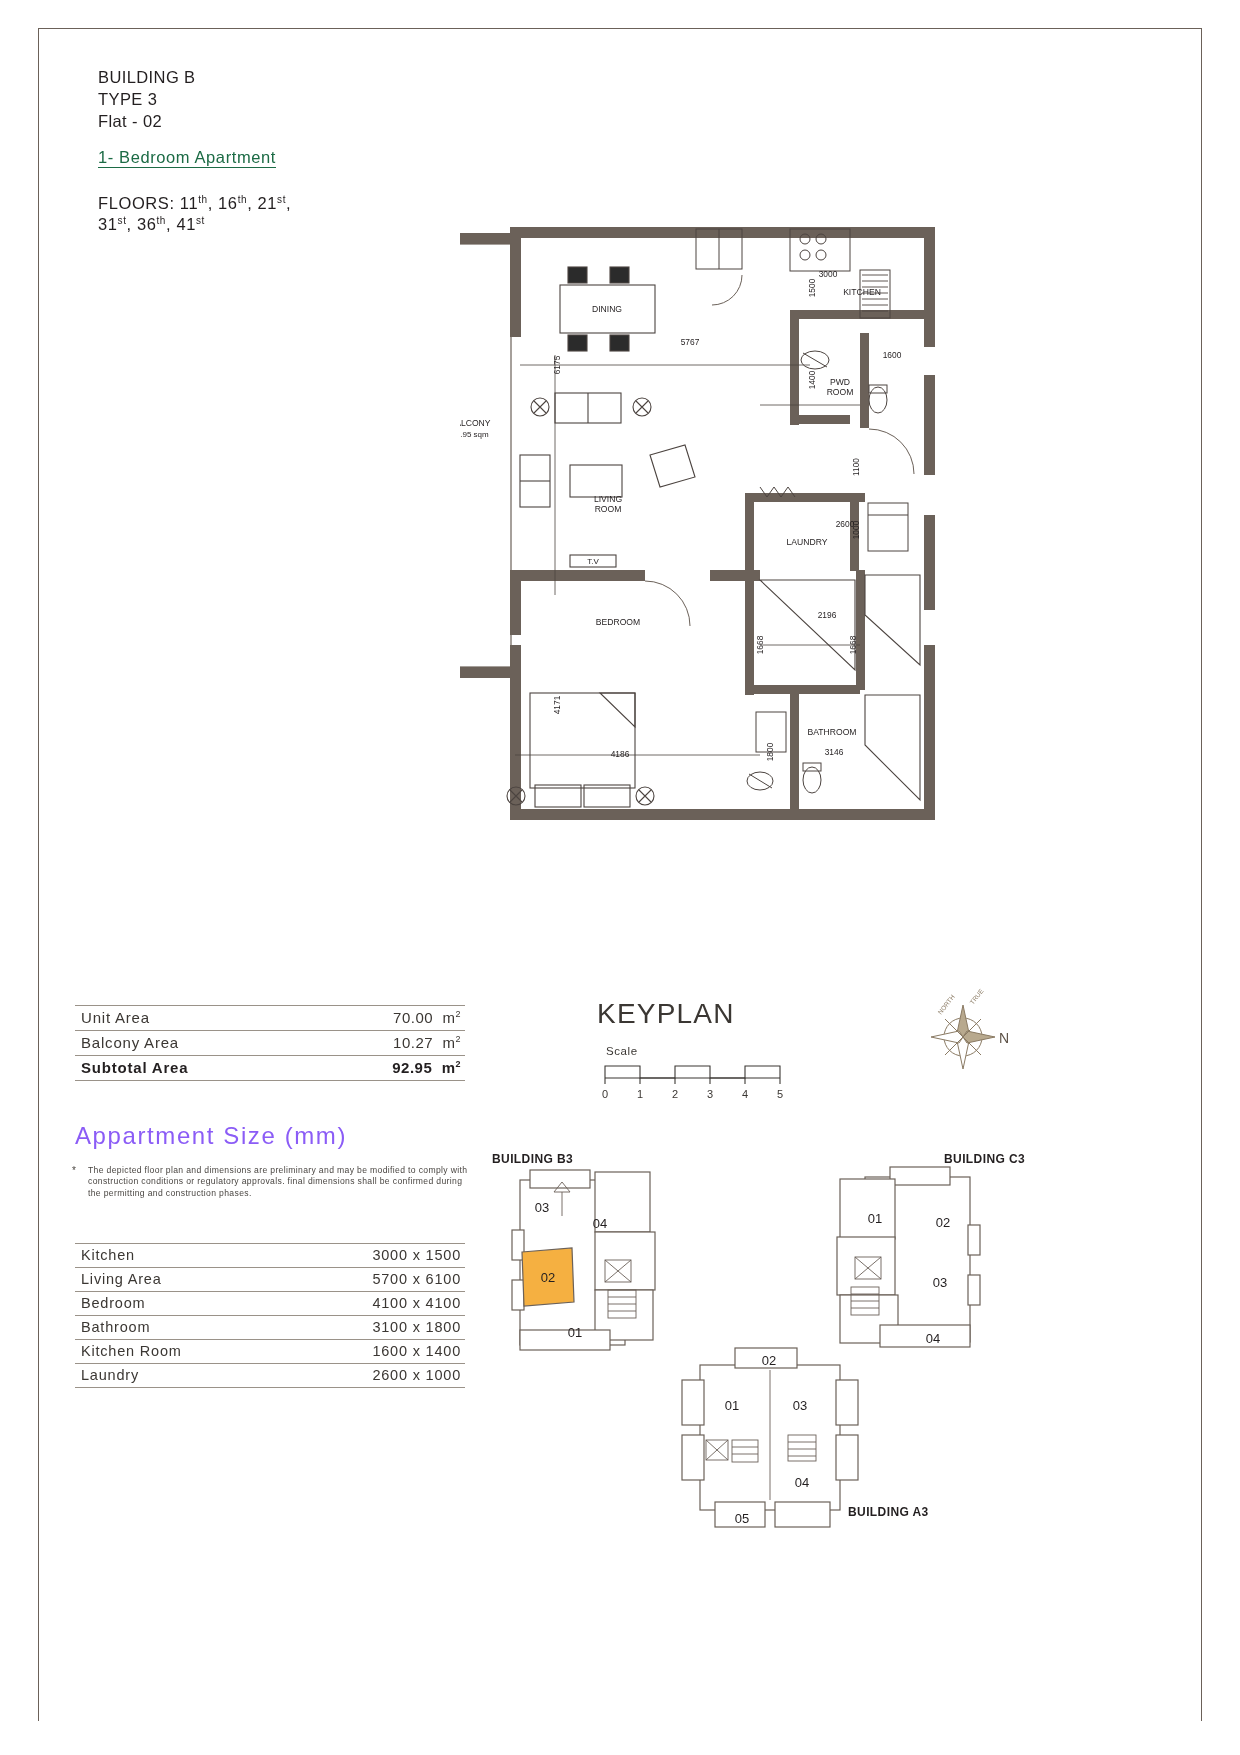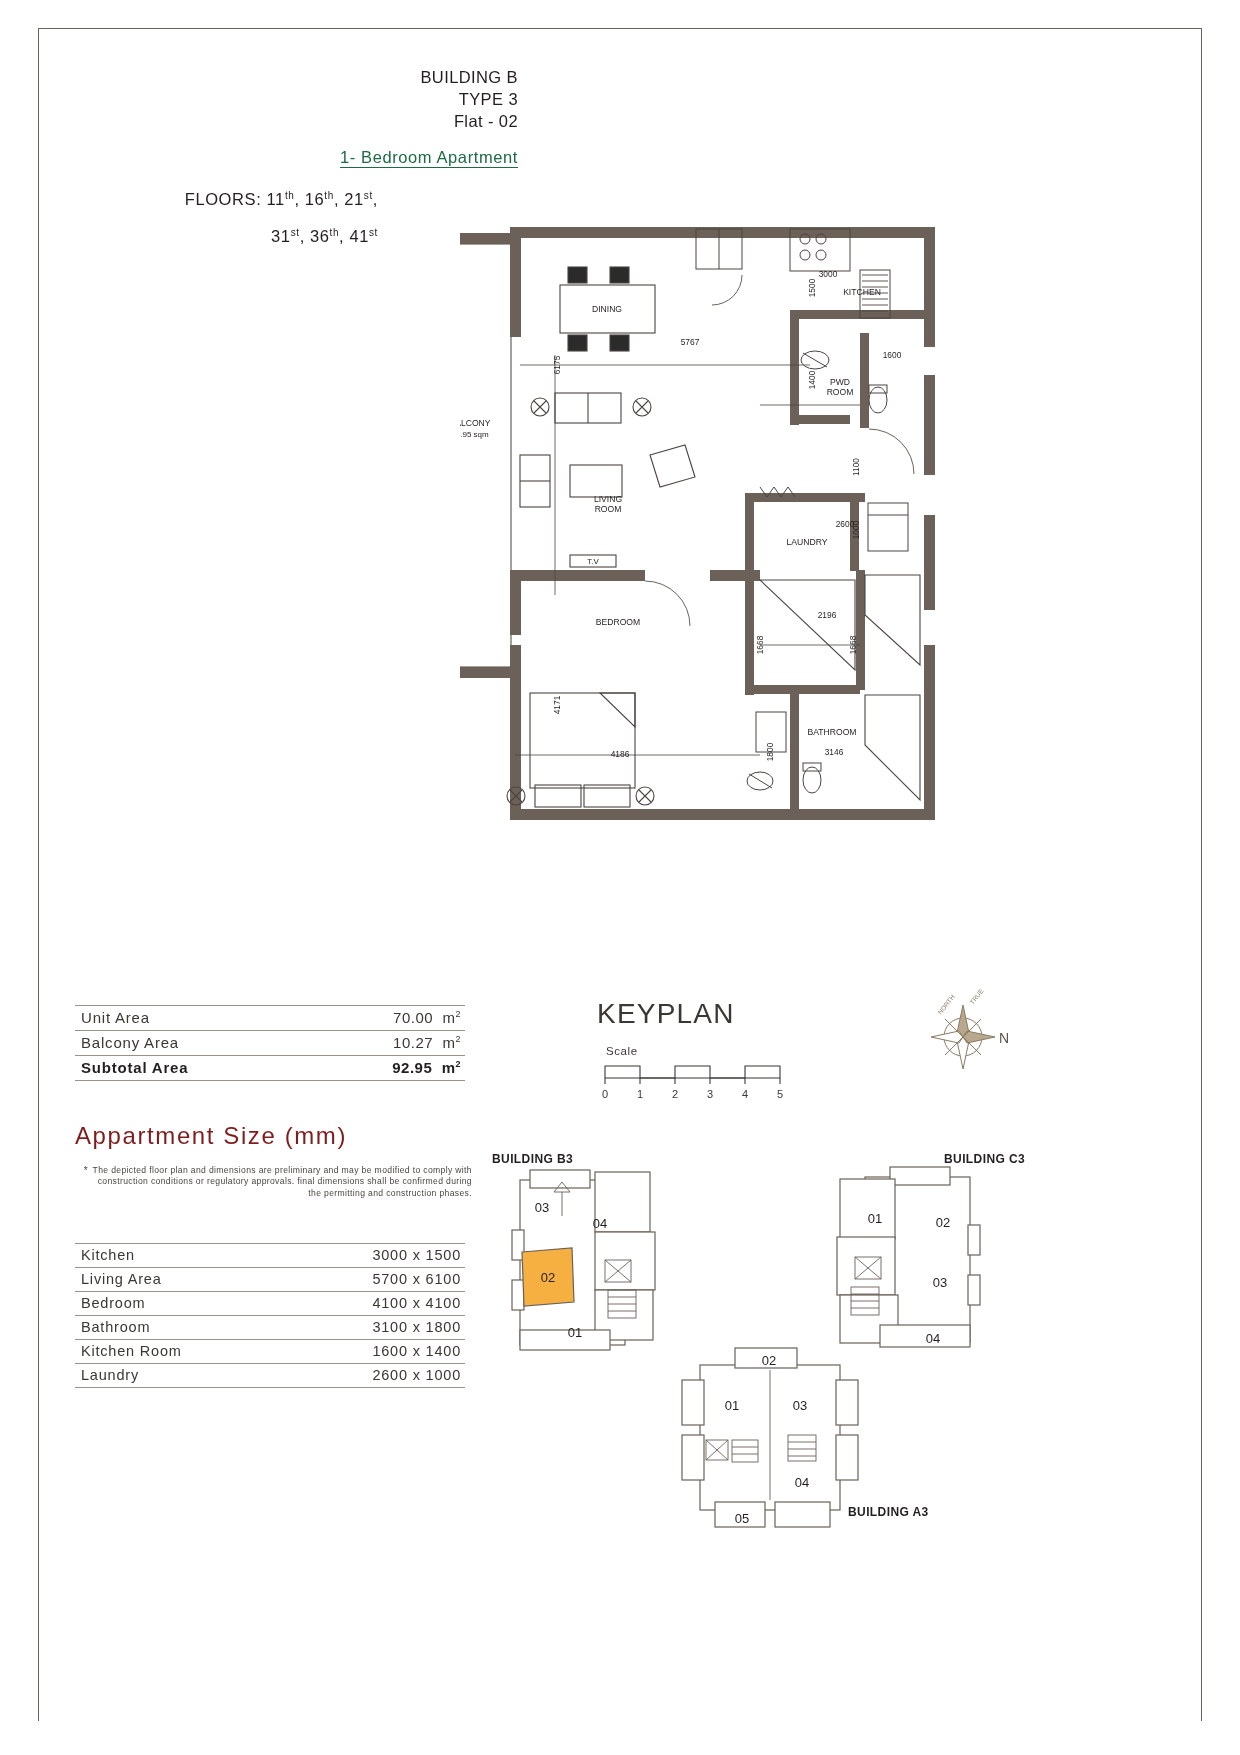--- a/index.html
+++ b/index.html
@@ -10,21 +10,20 @@
   body {
     font-family: "Liberation Sans", sans-serif;
     color: #231f20;
   }
   .page {
     position: relative;
     width: 1240px;
     height: 1721px;
     background: #ffffff;
     overflow: hidden;
-    text-align: right;
   }
   .page-border {
     position: absolute;
     left: 38px;
     top: 28px;
     width: 1164px;
     height: 1698px;
     border: 1.5px solid #6b6159;
     box-sizing: border-box;
   }
@@ -45,23 +44,23 @@
   .subtitle {
     margin-top: 16px;
     font-size: 16.5px;
     color: #1c6b45;
     border-bottom: 1.4px solid #1c6b45;
     display: inline-block;
     padding-bottom: 0;
     letter-spacing: 0.6px;
   }
   .floors {
-    margin-top: 10px;
+    margin-top: 22px;
     font-size: 16.5px;
-    line-height: 34px;
+    line-height: 18px;
     letter-spacing: 0.6px;
     max-width: 280px;
   }
   .floors sup {
     font-size: 10px;
     vertical-align: super;
   }
 
   
   .plan {
@@ -95,21 +94,21 @@
   .area-row .val { letter-spacing: 0.5px; }
   .area-row .val sup { font-size: 9px; vertical-align: super; }
 
   
   .apt-title {
     position: absolute;
     left: 75px;
     top: 1122px;
     font-size: 24px;
     letter-spacing: 1.6px;
-    color: #7f1d1d;
+    color: #8b5cf6;
   }
   .note {
     position: absolute;
     left: 72px;
     top: 1165px;
     width: 400px;
     font-size: 8.6px;
     line-height: 11.4px;
     letter-spacing: 0.35px;
     color: #4a4642;

